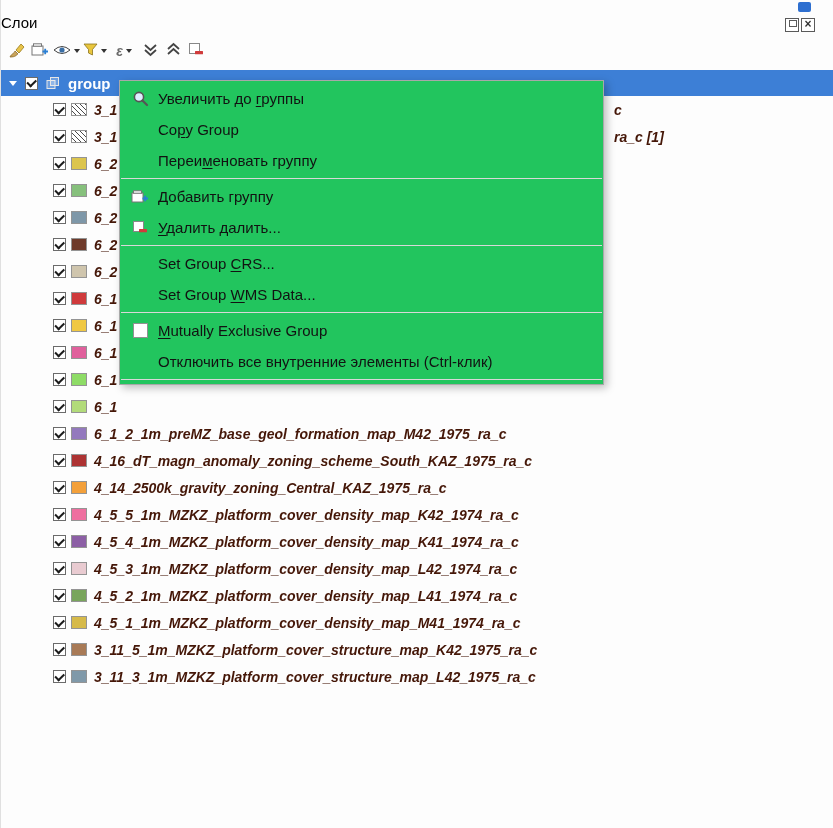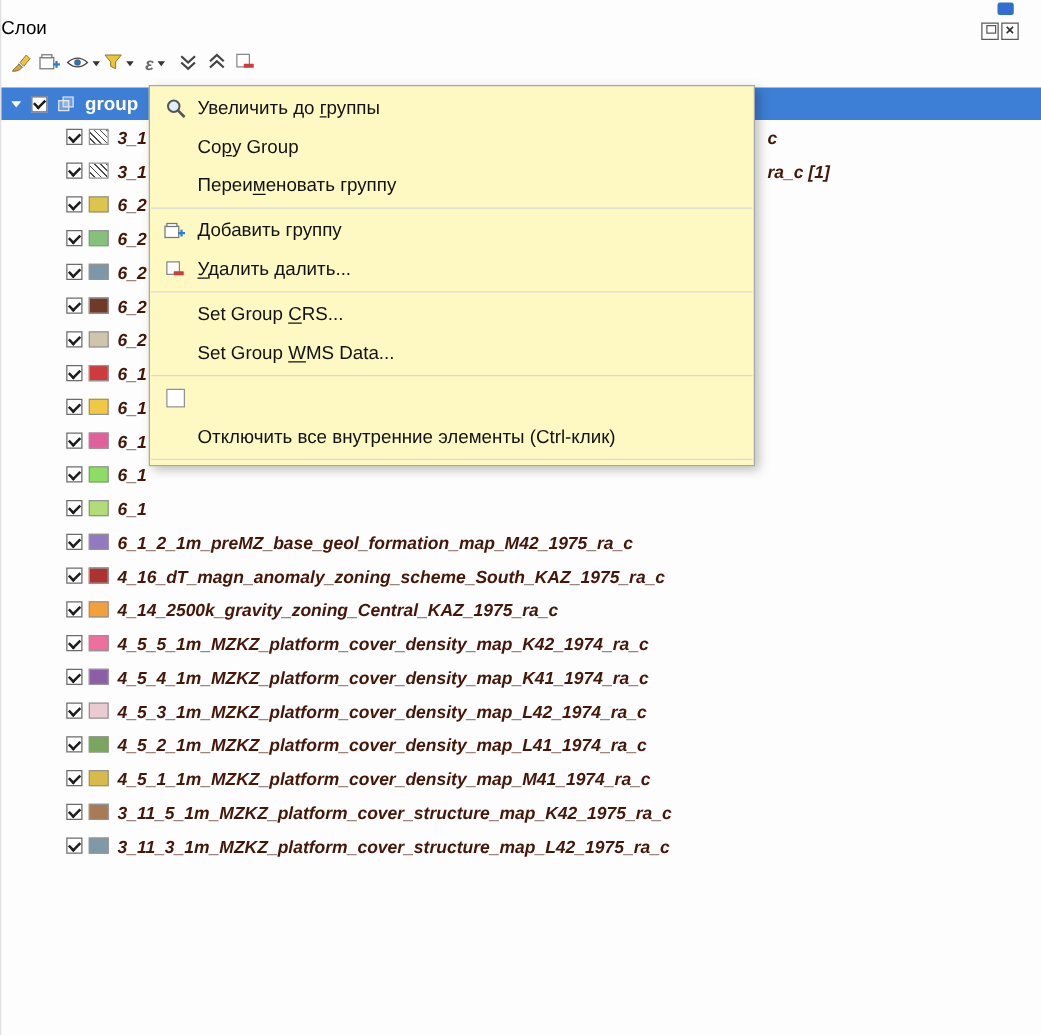--- a/index.html
+++ b/index.html
@@ -34,22 +34,22 @@
   #layer-tree { position:absolute; left:8px; top:96px; width:833px;font-style:italic; }
   .layer-row { position:relative; height:27px; display:flex; align-items:center; padding-left:44px; }
   .cb { width:13px; height:13px; background:#fff; border:1px solid #6b6b6b; box-sizing:border-box; display:inline-flex; align-items:center; justify-content:center; flex:none; }
   .cb.checked::after { content:""; width:7px; height:3.5px; border-left:2px solid #1c1c1c; border-bottom:2px solid #1c1c1c; transform:rotate(-45deg) translate(0.5px,-0.5px); }
   .swatch { width:16px; height:13px; border:1px solid #949494; box-sizing:border-box; margin:0 7px 0 5px; flex:none; }
   .swatch.hatch { background:repeating-linear-gradient(45deg, #ffffff 0 2.5px, #4a4a4a 2.5px 3.5px); }
   .layer-label { font-size:14px; font-weight:bold; color:var(--layer-text, #451708); white-space:nowrap; }
   .layer-fragment { position:absolute; left:605px; font-size:14px; font-weight:bold; color:var(--layer-text, #451708); white-space:nowrap; }
   
   .menu {
-    position:absolute; left:118px; top:68px; width:483px; z-index:10;
-    background:#fef9c3; border:1px solid #a8a8a8; box-shadow:3px 3px 8px rgba(0,0,0,0.25);
+    position:absolute; left:118px; top:80px; width:483px; z-index:10;
+    background:#22c55e; border:1px solid #a8a8a8; box-shadow:3px 3px 8px rgba(0,0,0,0.25);
     padding:2px 0; box-sizing:content-box;
   }
   .menu-item { position:relative; height:31px; display:flex; align-items:center; padding:0 26px 0 8px; font-size:15px; color:#121212; }
   .mi-icon { width:24px; display:flex; align-items:center; justify-content:center; margin-right:6px; flex:none; }
   .mi-label { white-space:nowrap; }
   .mn { text-decoration:underline; text-underline-offset:2px; }
   .mi-check { width:15px; height:15px; border:1px solid #919191; background:#fff; box-sizing:border-box; }
   .menu-sep { height:1px; background:#d8d8d8; margin:2px 1px; }
   .sub-arrow { position:absolute; right:10px; top:50%; margin-top:-4.5px; width:0; height:0; border-top:4.5px solid transparent; border-bottom:4.5px solid transparent; border-left:6px solid #1c1c1c; }
 </style>
@@ -306,20 +306,21 @@
     </div>
     <div class="menu-item">
       <span class="mi-icon"></span>
       <span class="mi-label"><span>Set Group </span><span class="mn">W</span><span>MS Data...</span></span>
     </div>
     <div class="menu-sep"></div>
     <div class="menu-item">
       <span class="mi-icon">
           <span class="mi-check"></span>
         </span>
+      <span class="mi-label"><span></span><span class="mn">M</span><span>utually Exclusive Group</span></span>
     </div>
     <div class="menu-item">
       <span class="mi-icon"></span>
       <span class="mi-label"><span>Отключить все внутренние элементы (Ctrl-клик)</span><span class="mn"></span><span></span></span>
     </div>
     <div class="menu-sep"></div>
   </div>
 
 </div>
 

